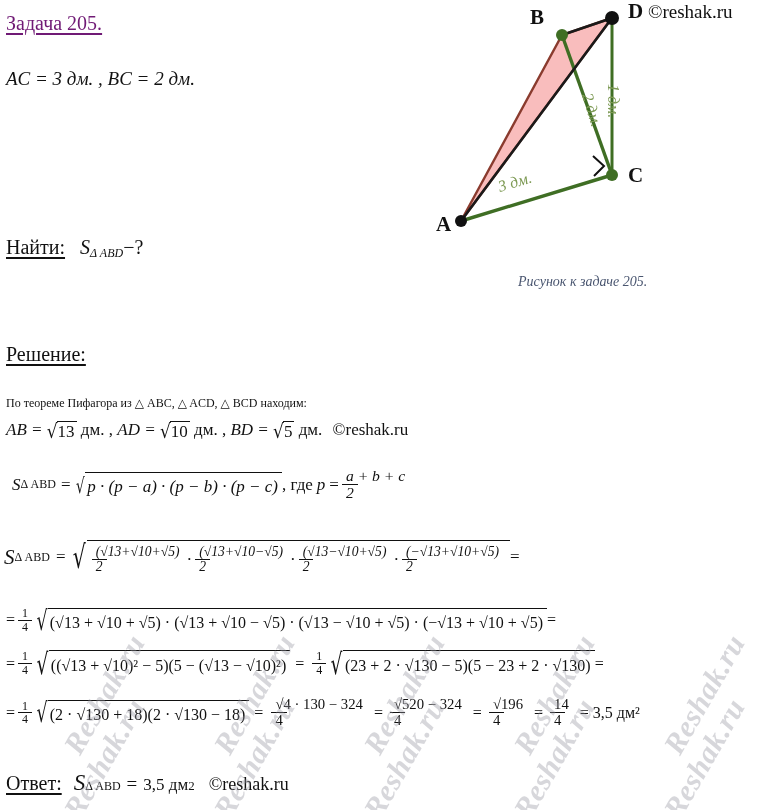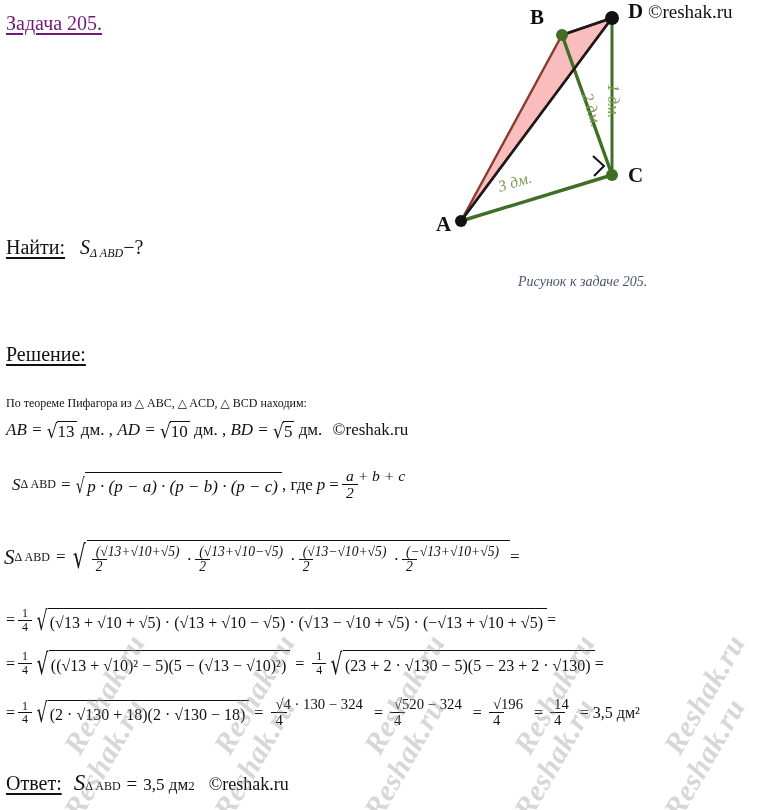--- a/index.html
+++ b/index.html
@@ -228,20 +228,21 @@
 
   .sup { font-size: .68em; vertical-align: super; }
   .it { font-style: italic; }
 </style>
 </head>
 <body>
 
 <a class="task-title" href="#">Задача 205.</a>
 
 <div class="given">
+  <div class="ln ital">AC = 3 дм. , BC = 2 дм.</div>
 </div>
 
 <div class="find">
   <span class="hdr">Найти:</span>
   <span style="margin-left:10px;" class="it">S</span><span class="sub">Δ ABD</span><span>−?</span>
 </div>
 
 <div class="figure-wrap">
   <svg class="fig-svg" width="360" height="300" viewBox="0 0 360 300">
 

